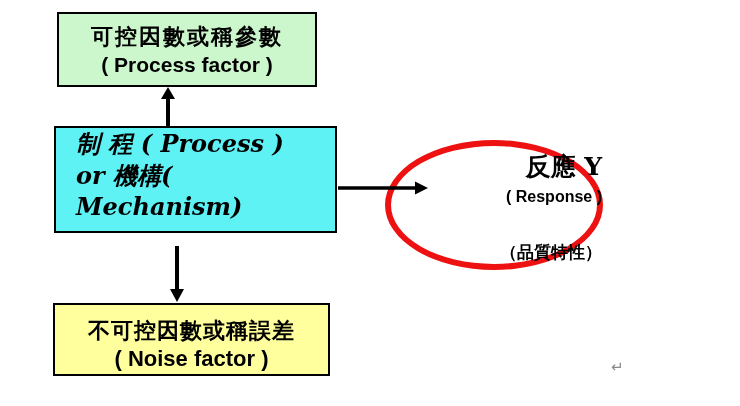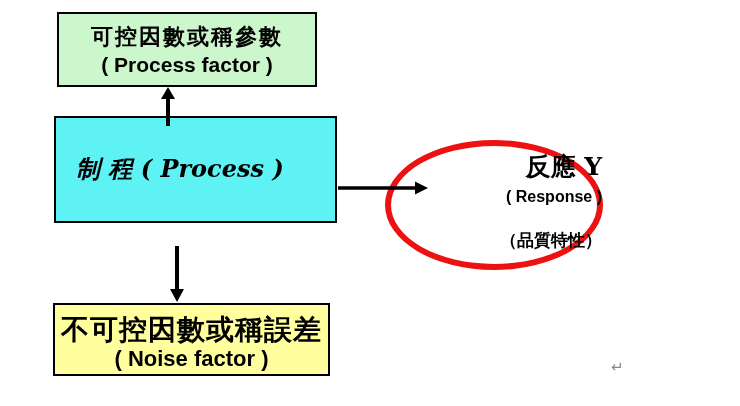--- a/index.html
+++ b/index.html
@@ -34,56 +34,56 @@
   .control-box {
     left: 57px; top: 12px;
     width: 260px; height: 75px;
     align-items: center;
     justify-content: center;
   }
   .control-box .l1 { font-size: 22px; line-height: 30px; letter-spacing: 2px; }
   .control-box .l2 { font-size: 21px; line-height: 28px; }
 
   .process-box {
-    left: 54px; top: 116px;
+    left: 54px; top: 126px;
     width: 283px; height: 107px;
-    justify-content: center;
+    justify-content: flex-end;
     padding: 9px 22px 10px 20px;
     font-style: italic;
   }
   .process-box .l1 { font-size: 24px; }
   .process-box .l2 { font-size: 24px; }
 
   .noise-box {
     left: 53px; top: 303px;
     width: 277px; height: 73px;
     align-items: center;
     justify-content: center;
   }
-  .noise-box .l1 { font-size: 28px; line-height: 30px; letter-spacing: 1px; margin-top: 8px; }
+  .noise-box .l1 { font-size: 22px; line-height: 30px; letter-spacing: 1px; margin-top: 8px; }
   .noise-box .l2 { font-size: 22px; line-height: 27px; }
 
   .response-ellipse {
     position: absolute;
     left: 385px; top: 140px;
     width: 218px; height: 130px;
     border: 6px solid #ee1111;
     border-radius: 50%;
     box-sizing: border-box;
   }
   .ellipse-text {
     position: absolute;
     left: 432px; top: 150px;
     width: 170px;
     color: #000000;
     text-align: right;
   }
   .ellipse-text .l1 { font-size: 25px; line-height: 34px; }
   .ellipse-text .l2 { font-size: 16px; line-height: 26px; }
-  .ellipse-text .l3 { font-size: 17px; line-height: 24px; margin-top: 18px; }
+  .ellipse-text .l3 { font-size: 17px; line-height: 24px; margin-top: 30px; }
 
   .arrows {
     position: absolute;
     left: 0; top: 0;
     width: 740px; height: 406px;
     pointer-events: none;
   }
   .return-mark {
     position: absolute;
     left: 611px; top: 358px;
@@ -97,20 +97,21 @@
 
 <div class="slide">
 
   <div class="box control-box" style="background-color: rgb(204, 247, 204);">
     <div class="cn l1">可控因數或稱參數</div>
     <div class="en l2">( Process factor )</div>
   </div>
 
   <div class="box process-box" style="background-color: rgb(95, 242, 245);">
     <div class="cn l1">制 程 ( Process )</div>
+    <div class="cn l2">or 機構( Mechanism)</div>
   </div>
 
   <div class="box noise-box" style="background-color: rgb(255, 255, 158);">
     <div class="cn l1">不可控因數或稱誤差</div>
     <div class="en l2">( Noise factor )</div>
   </div>
 
   <div class="response-ellipse" style="border-color: rgb(238, 17, 17);"></div>
   <div class="ellipse-text">
     <div class="cn l1">反應 Y</div>

